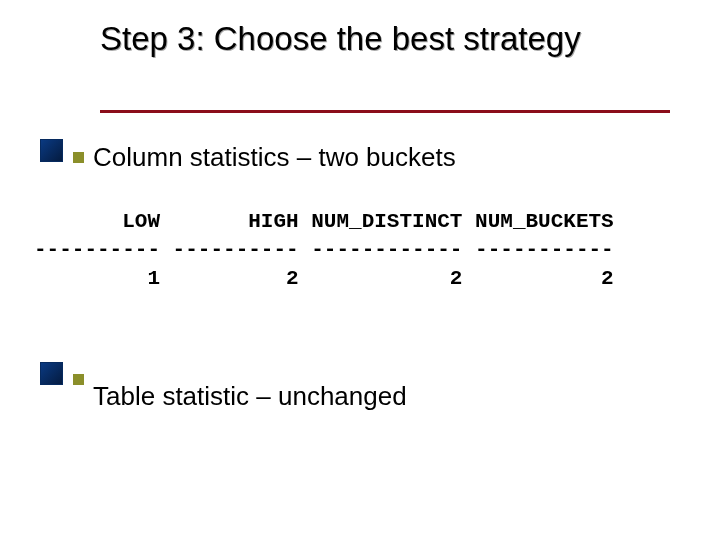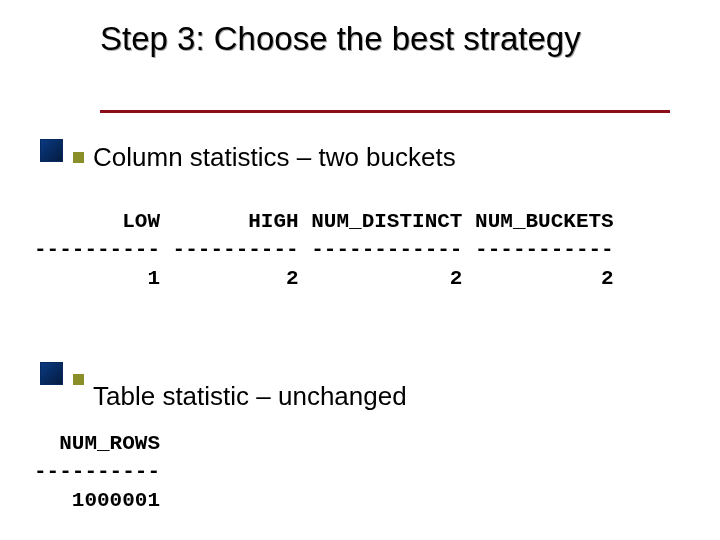--- a/index.html
+++ b/index.html
@@ -106,17 +106,14 @@
   <div class="mono-block mb1"><span>       LOW       HIGH NUM_DISTINCT NUM_BUCKETS</span>
 <span>---------- ---------- ------------ -----------</span>
 <span>         1          2            2           2</span></div>
 
   <div class="accent-block b2">
     <div class="accent-inner"></div>
   </div>
   <div class="bullet bl2"></div>
   <div class="body-text bt2">Table statistic – unchanged</div>
 
-  <div class="mono-block mb2"><span>  NUM_ROWS</span>
-<span>----------</span>
-<span>   1000001</span></div>
 
 </div>
 
 </body></html>

